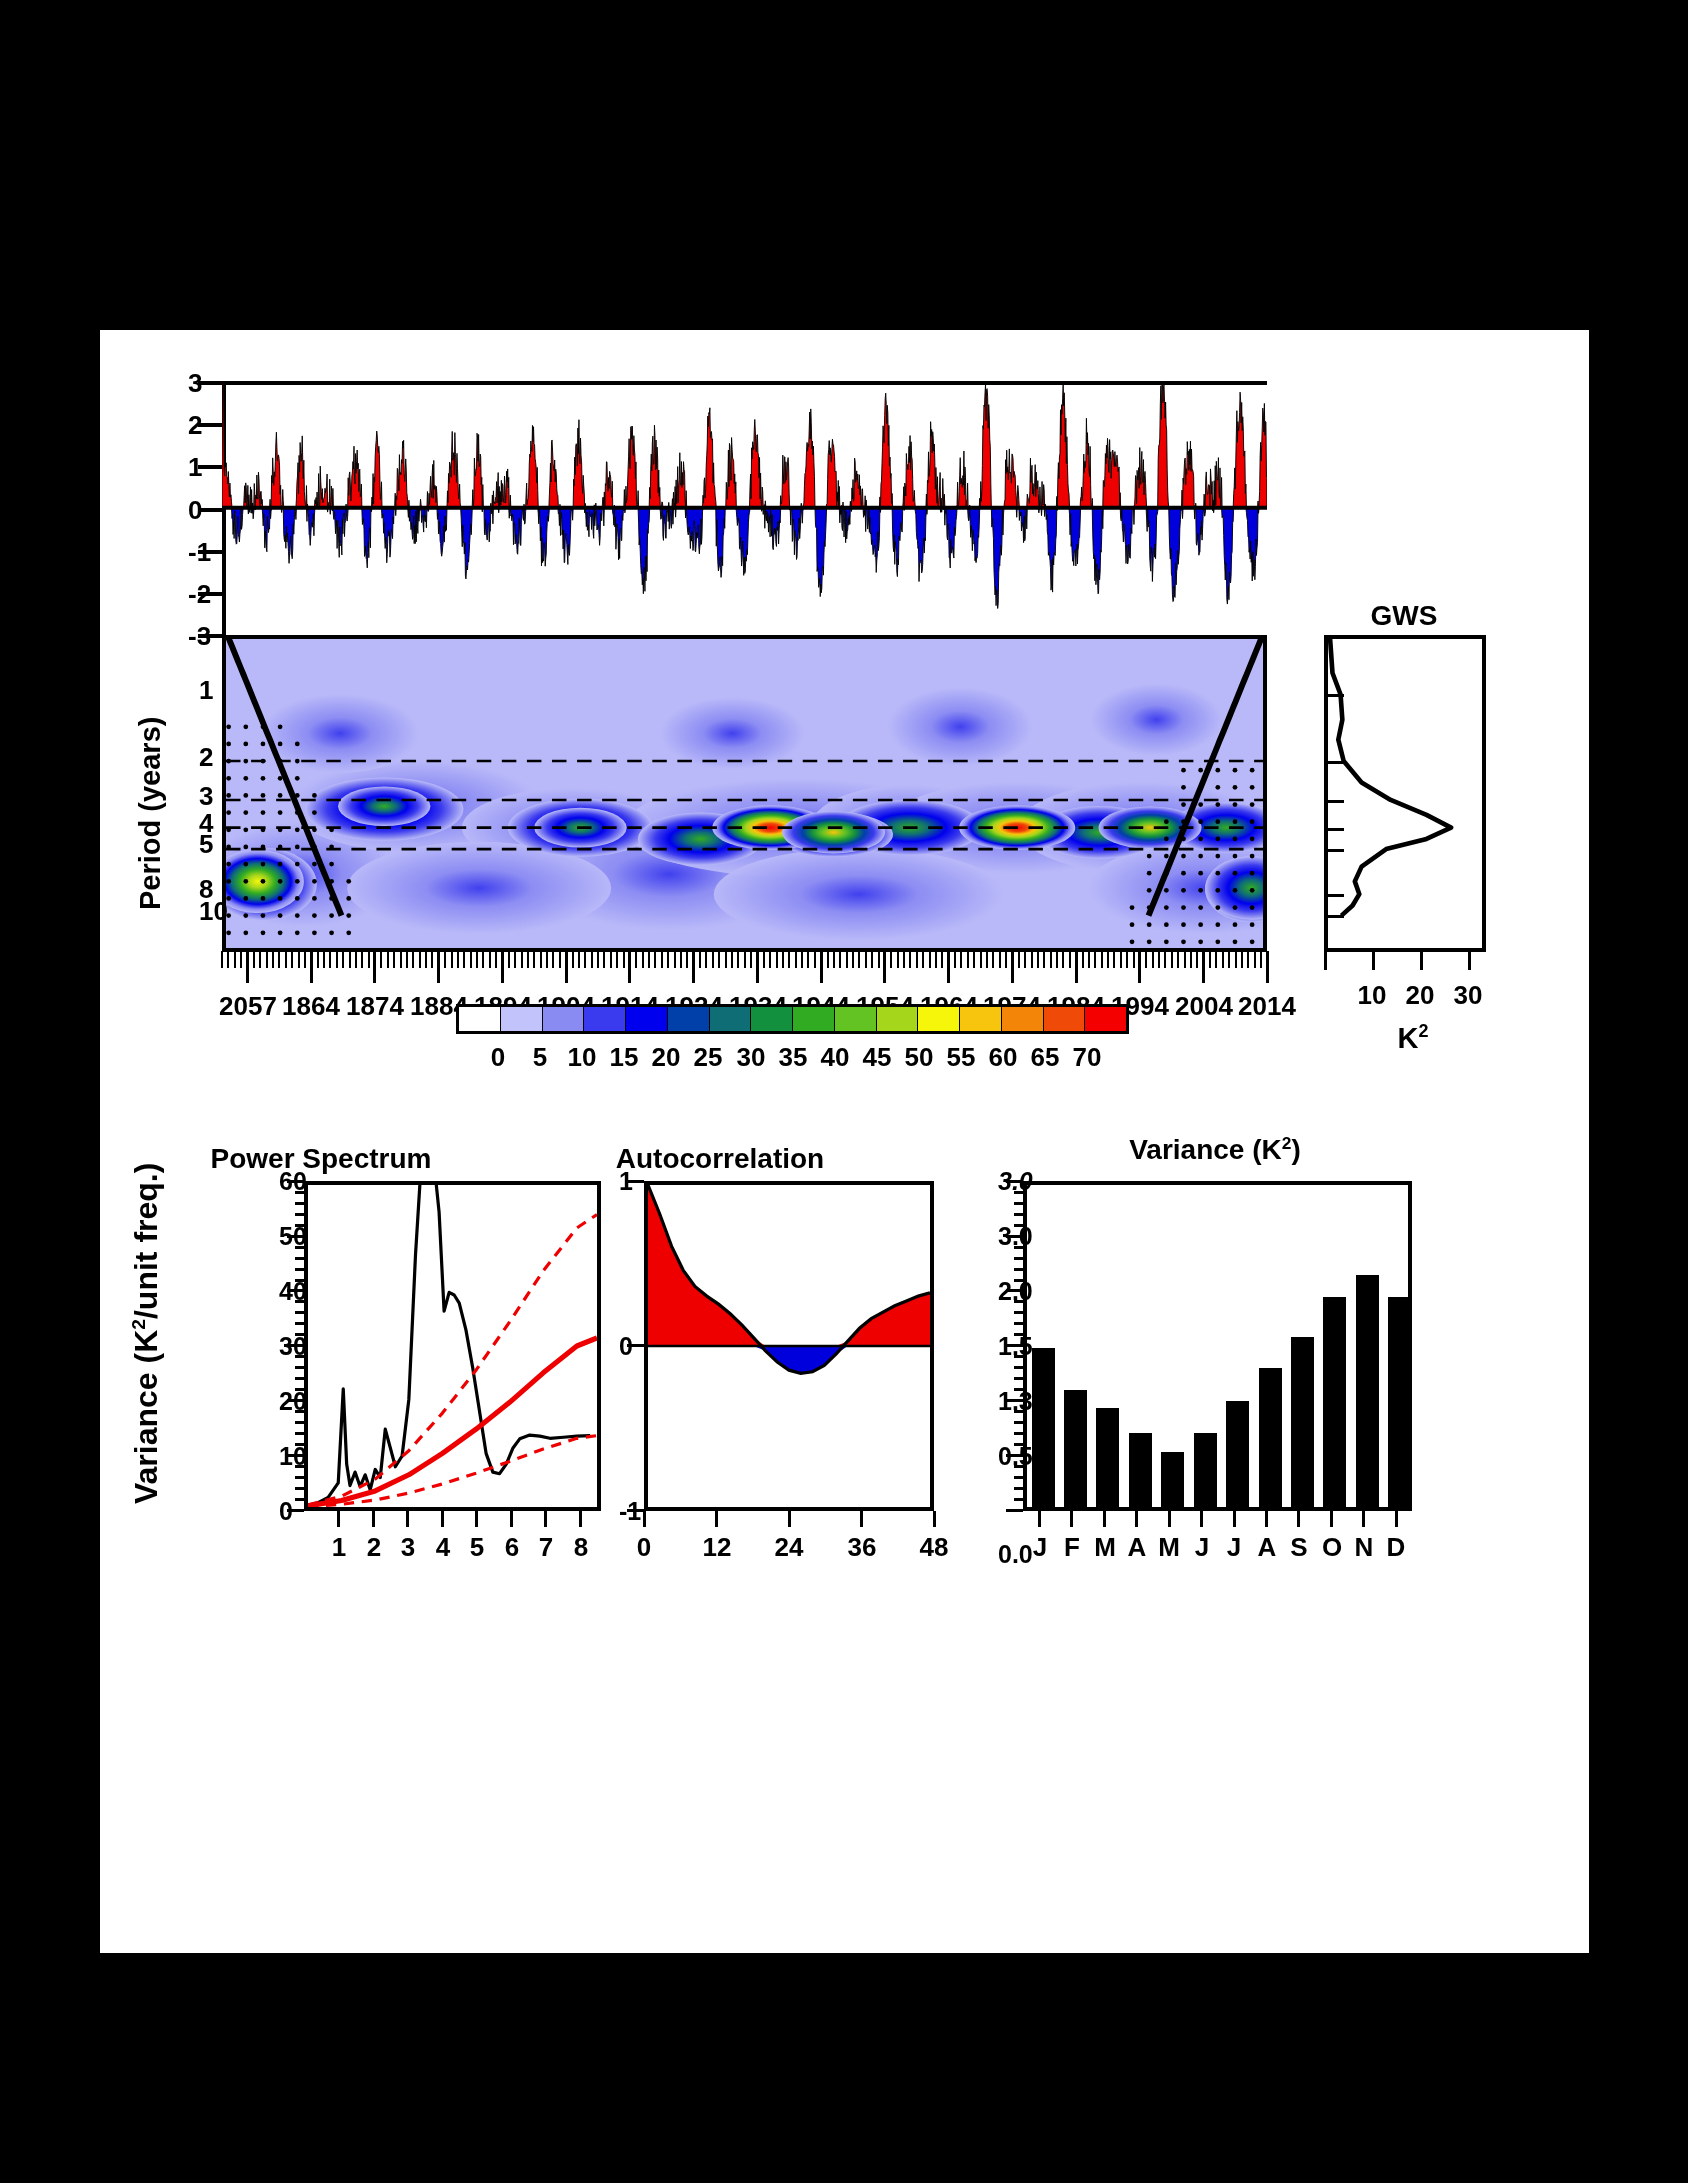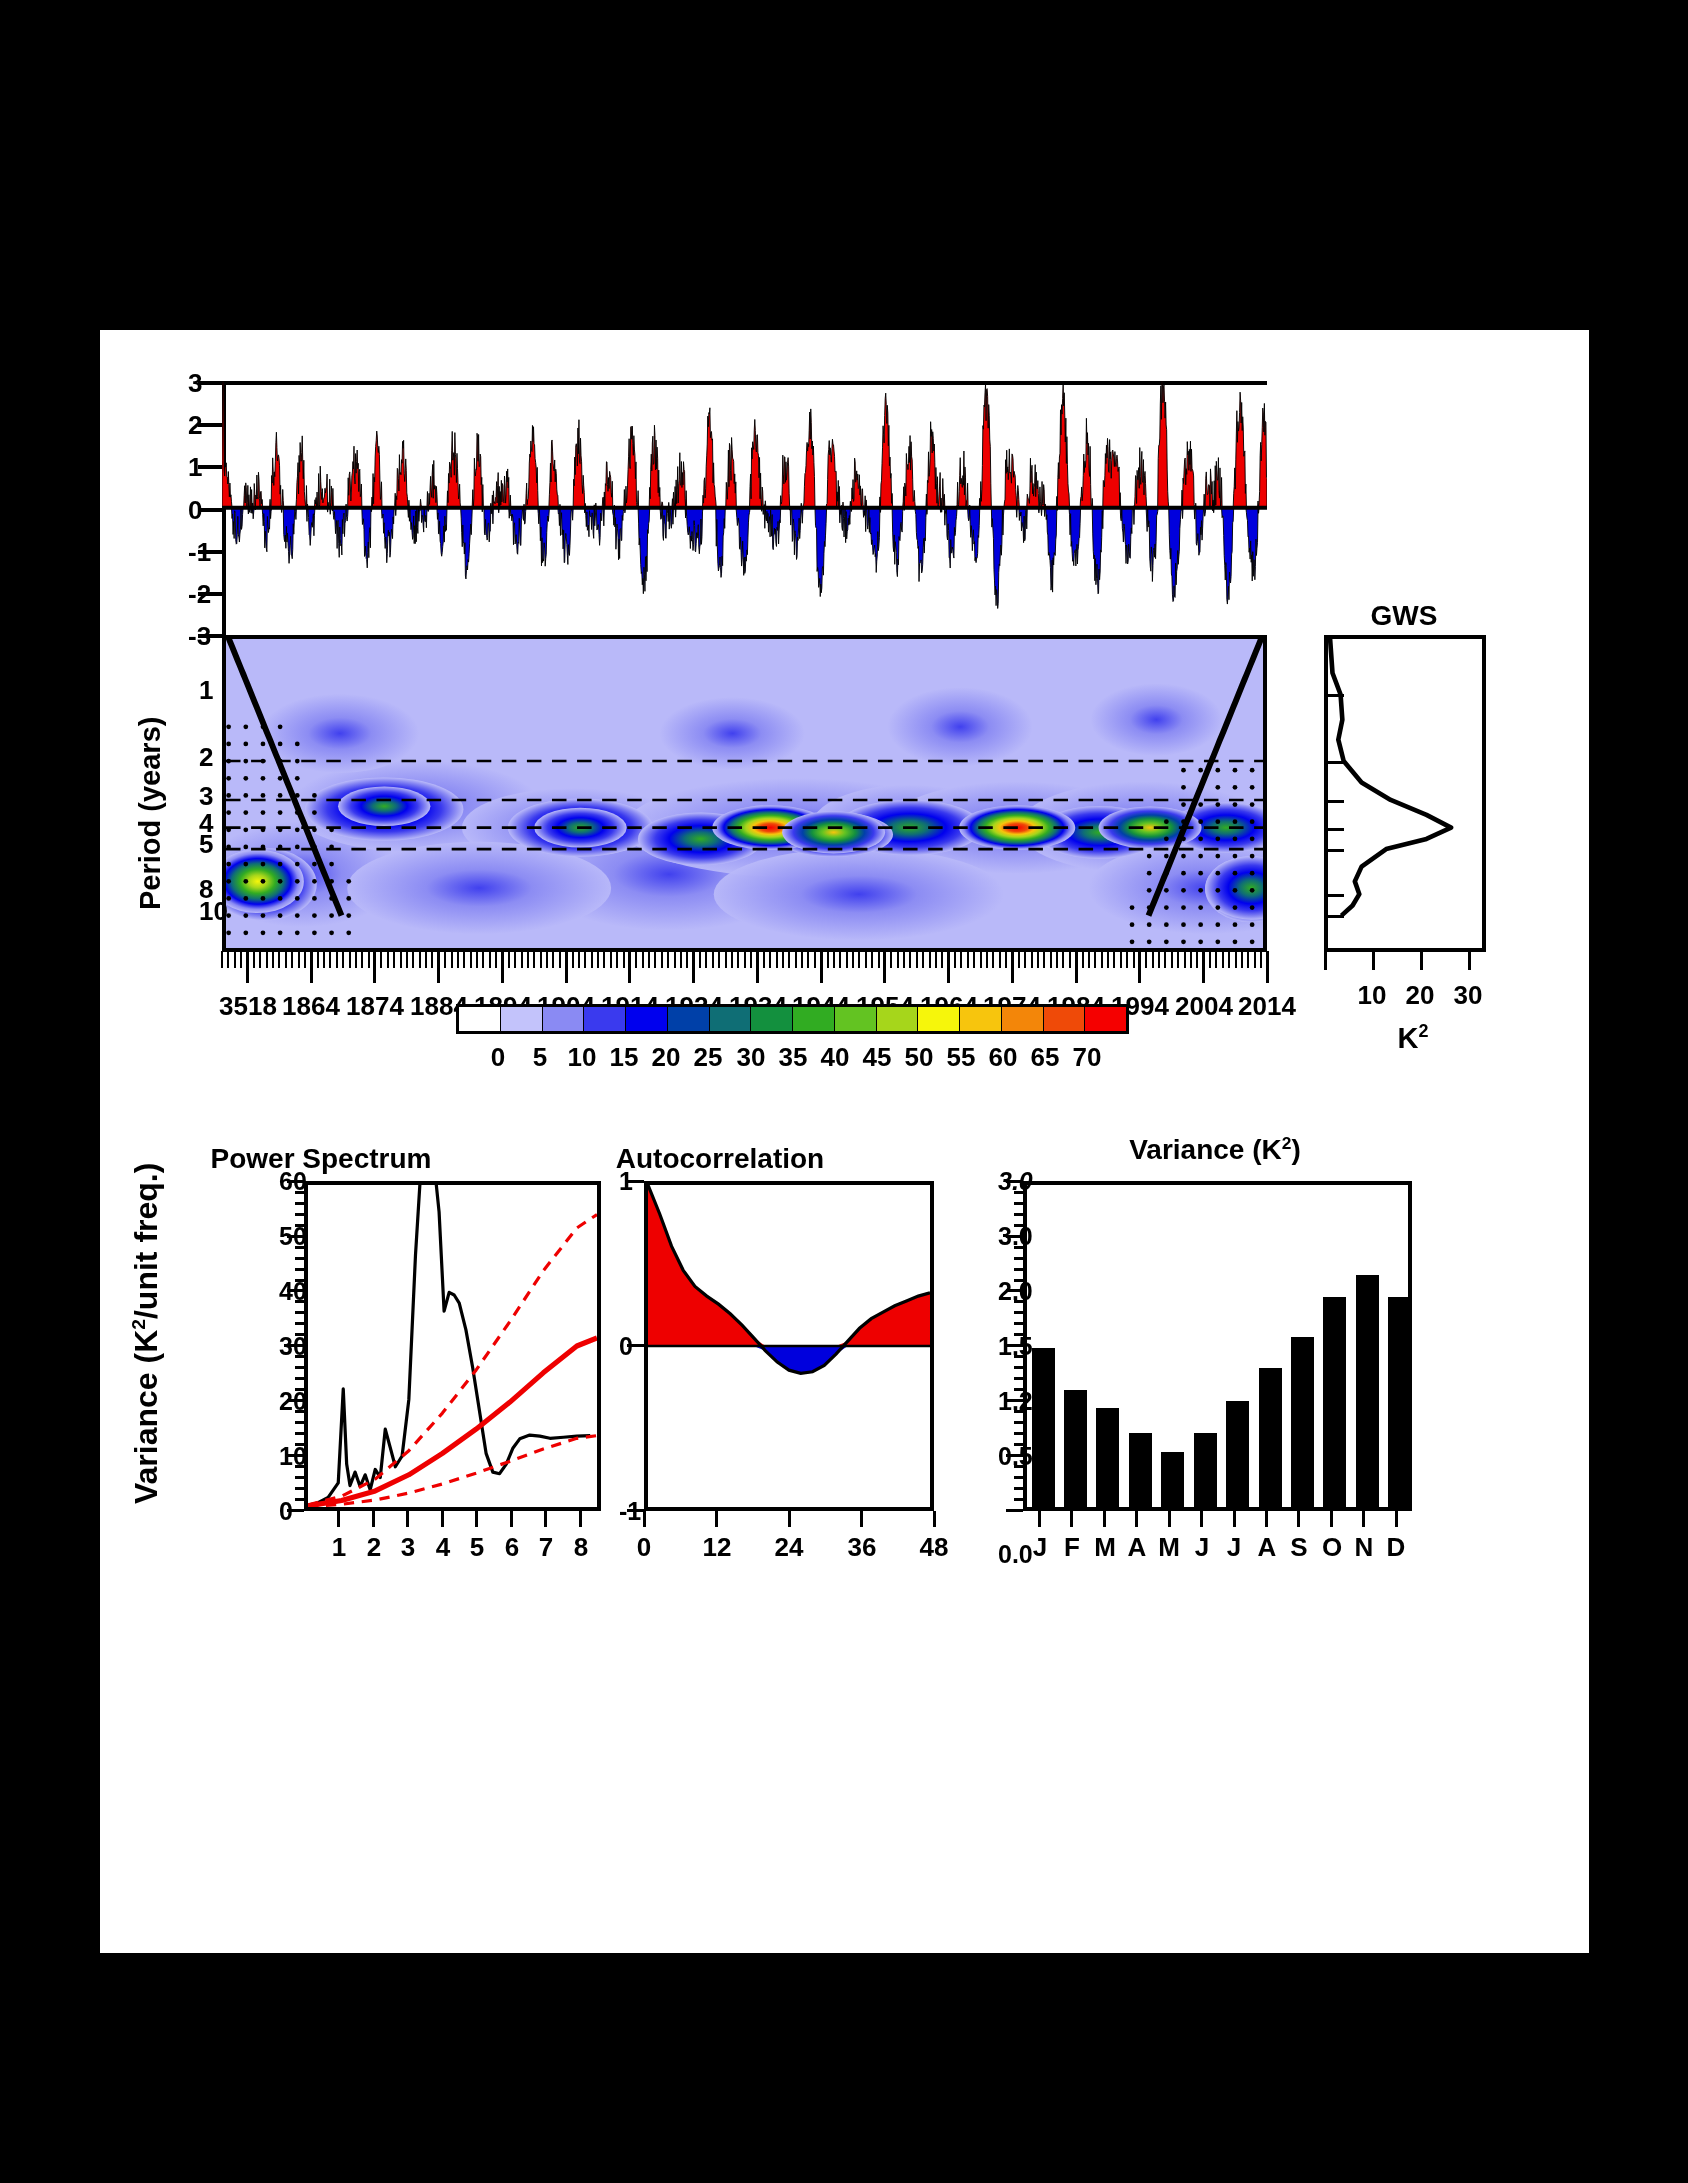--- a/index.html
+++ b/index.html
@@ -550,21 +550,21 @@
         <div class="xt-minor" style="left: 1000px;"></div>
         <div class="xt-minor" style="left: 1006px;"></div>
         <div class="xt-minor" style="left: 1013px;"></div>
         <div class="xt-minor" style="left: 1019px;"></div>
         <div class="xt-minor" style="left: 1025px;"></div>
         <div class="xt-minor" style="left: 1032px;"></div>
         <div class="xt-minor" style="left: 1038px;"></div>
         <div class="xt-major" style="left: 1044px;"></div>
       </div>
   <div id="xyear-band">
-        <div class="t xyear ctr" style="left: 148px; top: 661px;">3518</div>
+        <div class="t xyear ctr" style="left: 148px; top: 661px;">2057</div>
         <div class="t xyear ctr" style="left: 211px; top: 661px;">1864</div>
         <div class="t xyear ctr" style="left: 275px; top: 661px;">1874</div>
         <div class="t xyear ctr" style="left: 339px; top: 661px;">1884</div>
         <div class="t xyear ctr" style="left: 403px; top: 661px;">1894</div>
         <div class="t xyear ctr" style="left: 466px; top: 661px;">1904</div>
         <div class="t xyear ctr" style="left: 530px; top: 661px;">1914</div>
         <div class="t xyear ctr" style="left: 594px; top: 661px;">1924</div>
         <div class="t xyear ctr" style="left: 658px; top: 661px;">1934</div>
         <div class="t xyear ctr" style="left: 721px; top: 661px;">1944</div>
         <div class="t xyear ctr" style="left: 785px; top: 661px;">1954</div>
@@ -795,21 +795,21 @@
         <div class="tick-b" style="left:1133px;top:1181px;"></div>
         <div class="tick-b" style="left:1165px;top:1181px;"></div>
         <div class="tick-b" style="left:1197px;top:1181px;"></div>
         <div class="tick-b" style="left:1230px;top:1181px;"></div>
         <div class="tick-b" style="left:1262px;top:1181px;"></div>
         <div class="tick-b" style="left:1295px;top:1181px;"></div>
       </div>
   <div id="vr-labels">
         <div class="t bp-ylab rgt vmid" style="left: 898px; top: 1224px;">0.0</div>
         <div class="t bp-ylab rgt vmid" style="left: 898px; top: 1126px;">0.5</div>
-        <div class="t bp-ylab rgt vmid" style="left: 898px; top: 1071px;">1.2</div>
+        <div class="t bp-ylab rgt vmid" style="left: 898px; top: 1071px;">1.3</div>
         <div class="t bp-ylab rgt vmid" style="left: 898px; top: 1016px;">1.5</div>
         <div class="t bp-ylab rgt vmid" style="left: 898px; top: 961px;">2.0</div>
         <div class="t bp-ylab rgt vmid" style="left: 898px; top: 906px;">3.0</div>
         <div class="t bp-ylab rgt vmid" style="left: 898px; top: 851px; font-style: italic;">3.0</div>
         <div class="t bp-xlab ctr" style="left: 940px; top: 1202px;">J</div>
         <div class="t bp-xlab ctr" style="left: 972px; top: 1202px;">F</div>
         <div class="t bp-xlab ctr" style="left: 1005px; top: 1202px;">M</div>
         <div class="t bp-xlab ctr" style="left: 1037px; top: 1202px;">A</div>
         <div class="t bp-xlab ctr" style="left: 1069px; top: 1202px;">M</div>
         <div class="t bp-xlab ctr" style="left: 1102px; top: 1202px;">J</div>

